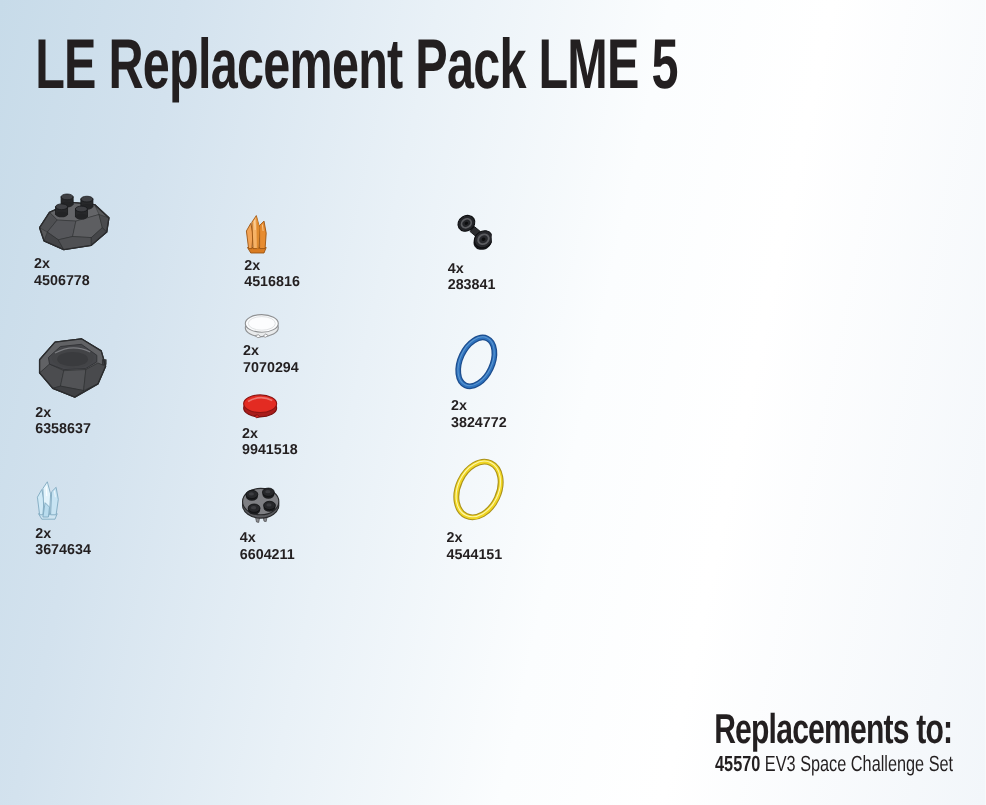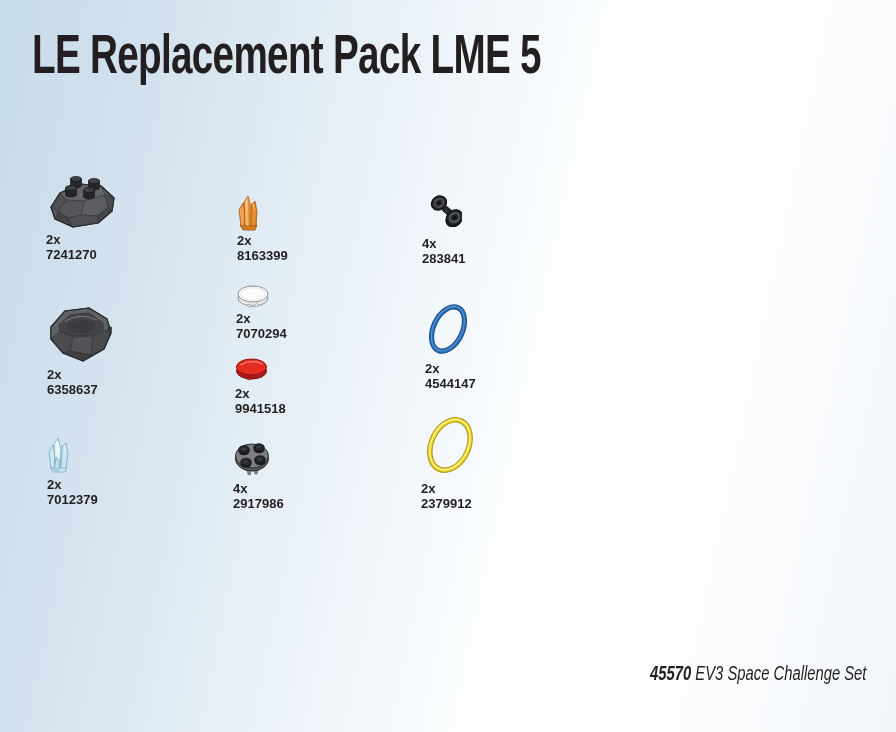--- a/index.html
+++ b/index.html
@@ -1,29 +1,29 @@
 <!DOCTYPE html>
 <html><head>
 <meta charset="utf-8">
 <style>
   html,body{margin:0;padding:0;}
   body{
     width:896px;height:732px;position:relative;overflow:hidden;
     background:linear-gradient(102deg,#c7dbe9 0%,#d3e2ee 16%,#e9f1f7 38%,#fbfdfe 58%,#ffffff 72%,#f2f6fa 100%);
     font-family:"Liberation Sans",sans-serif;color:#231f20;
   }
-  .title{position:absolute;left:32px;top:21px;margin:0;font-size:56px;font-weight:bold;white-space:nowrap;}
+  .title{position:absolute;left:32px;top:21px;margin:0;font-size:64px;font-weight:bold;white-space:nowrap;}
   .title-squish{display:inline-block;transform:scaleX(.69);transform-origin:0 50%;letter-spacing:-1px;}
-  .part{position:absolute;margin-left:15px;}
+  .part{position:absolute;}
   .part svg{display:block;}
   .plabel{font-size:13px;font-weight:bold;line-height:15px;margin-top:3px;}
   .footer{position:absolute;right:30px;top:644px;text-align:right;}
   .f-head{font-size:38px;font-weight:bold;white-space:nowrap;line-height:38px;}
   .head-squish{display:inline-block;transform:scaleX(.72);transform-origin:100% 50%;letter-spacing:-1px;}
-  .f-sub{font-size:20px;white-space:nowrap;line-height:22px;margin-top:18px;font-style:italic;}
+  .f-sub{font-size:20px;white-space:nowrap;line-height:22px;margin-top:2px;}
   .sub-squish{display:inline-block;transform:scaleX(.74);transform-origin:100% 50%;}
   .f-sub b{font-weight:bold;}
 </style>
 </head>
 <body>
 
 <h1 class="title"><span class="title-squish">LE Replacement Pack LME 5</span></h1>
 
 <div class="part" style="left:31px;top:171px">
   <svg width="74" height="58" viewBox="0 0 74 58">
@@ -47,21 +47,21 @@
       <rect x="19.5" y="17" width="11" height="7" fill="#27282a" stroke="#18191b" stroke-width=".7"></rect>
       <ellipse cx="25" cy="24" rx="5.5" ry="2.6" fill="#232426"></ellipse>
       <ellipse cx="25" cy="17" rx="5.5" ry="2.6" fill="#3f4044" stroke="#18191b" stroke-width=".7"></ellipse>
       <rect x="37.5" y="19" width="11" height="7" fill="#27282a" stroke="#18191b" stroke-width=".7"></rect>
       <ellipse cx="43" cy="26" rx="5.5" ry="2.6" fill="#232426"></ellipse>
       <ellipse cx="43" cy="19" rx="5.5" ry="2.6" fill="#3f4044" stroke="#18191b" stroke-width=".7"></ellipse>
     </g>
   </svg>
   <div class="plabel">
     <div>2x</div>
-    <div>7241270</div>
+    <div>4506778</div>
   </div>
 </div>
 
 <div class="part" style="left:32px;top:297px">
   <svg width="72" height="68" viewBox="0 0 72 68">
     <path d="M4,30 L18,14 L42,11 L60,22 L64,36 L57,52 L36,64 L16,56 L4,42 Z" fill="#57585a" stroke="#2b2c2e" stroke-width="1.2" stroke-linejoin="round"></path>
     <path d="M4,30 L18,14 L42,11 L60,22 L64,36 L57,33 L46,39 L26,40 L13,34 L4,42 Z" fill="#616265" stroke="rgba(25,26,28,.5)" stroke-width=".6"></path>
     <path d="M4,42 L13,34 L26,40 L23,54 L16,56 Z" fill="#4b4c4f" stroke="rgba(25,26,28,.5)" stroke-width=".6"></path>
     <path d="M26,40 L46,39 L44,58 L23,54 Z" fill="#525356" stroke="rgba(25,26,28,.5)" stroke-width=".6"></path>
     <path d="M46,39 L57,33 L64,36 L57,52 L44,58 Z" fill="#494a4d" stroke="rgba(25,26,28,.5)" stroke-width=".6"></path>
@@ -84,37 +84,37 @@
     <path d="M3,30 L20,30 L18,35 L6,35 Z" fill="#cfe5f2" stroke="#7ea8bf" stroke-width=".8" stroke-linejoin="round"></path>
     <path d="M4,31 L2,15 L6,8 L8,18 L7,31 Z" fill="#cfe9f6" stroke="#7ea8bf" stroke-width=".8" stroke-linejoin="round"></path>
     <path d="M14,31 L15,10 L19,6 L21,17 L19,31 Z" fill="#c8e4f3" stroke="#7ea8bf" stroke-width=".8" stroke-linejoin="round"></path>
     <path d="M8,31 L7,7 L11,1 L14,12 L13,31 Z" fill="#e2f3fb" stroke="#7ea8bf" stroke-width=".8" stroke-linejoin="round"></path>
     <path d="M7,33 L9,20 L13,24 L12,33 Z" fill="#b9dcee" stroke="#7ea8bf" stroke-width=".8" stroke-linejoin="round"></path>
     <path d="M10,5 L10.5,14" stroke="#ffffff" stroke-width="1" opacity=".85"></path>
     <path d="M17.5,9 L18.3,15" stroke="#ffffff" stroke-width=".8" opacity=".8"></path>
   </svg>
   <div class="plabel" style="margin-top:4px">
     <div>2x</div>
-    <div>7012379</div>
+    <div>3674634</div>
   </div>
 </div>
 
 <div class="part" style="left:222px;top:194px">
   <svg width="22" height="37" viewBox="0 0 22 37">
     <path d="M3,31 L20,31 L18,36 L6,36 Z" fill="#d97c22" stroke="#9a520f" stroke-width=".8" stroke-linejoin="round"></path>
     <path d="M4,32 L2,16 L6,9 L8,19 L7,32 Z" fill="#f2a355" stroke="#9a520f" stroke-width=".8" stroke-linejoin="round"></path>
     <path d="M14,32 L14,11 L18,7 L20,18 L19,32 Z" fill="#e78c30" stroke="#9a520f" stroke-width=".8" stroke-linejoin="round"></path>
     <path d="M8,32 L7,8 L11,2 L14,13 L13,32 Z" fill="#f6b266" stroke="#9a520f" stroke-width=".8" stroke-linejoin="round"></path>
     <path d="M11,2 L14,13 L13,32 L11.5,32 Z" fill="#e08a2e" stroke="none"></path>
     <path d="M9.5,6 L10,15" stroke="#fbd8ab" stroke-width="1" opacity=".9"></path>
     <path d="M16.5,10 L17.2,16" stroke="#fbd8ab" stroke-width=".8" opacity=".85"></path>
   </svg>
   <div class="plabel" style="margin-top:2px">
     <div>2x</div>
-    <div>8163399</div>
+    <div>4516816</div>
   </div>
 </div>
 
 <div class="part" style="left:221px;top:284px">
   <svg width="34" height="25" viewBox="0 0 34 25">
     <ellipse cx="17" cy="14" rx="15" ry="8" fill="#e9ebec" stroke="#8f9193" stroke-width="1"></ellipse>
     <path d="M11,21.2 l2.4,1.8 l2.6,-0.6 l-2,-2.2 Z" fill="#fcfdfe" stroke="#8f9193" stroke-width=".8" stroke-linejoin="round"></path>
     <path d="M18,21.8 l2.4,0.8 l2.4,-1.5 l-2.2,-1.5 Z" fill="#fcfdfe" stroke="#8f9193" stroke-width=".8" stroke-linejoin="round"></path>
     <ellipse cx="17" cy="10" rx="15" ry="8" fill="#fcfdfe" stroke="#8f9193" stroke-width="1"></ellipse>
     <ellipse cx="17" cy="10" rx="12.3" ry="6.2" fill="none" stroke="#dcdedf" stroke-width=".8"></ellipse>
@@ -154,21 +154,21 @@
       <ellipse cx="13" cy="26" rx="5.4" ry="3.8" fill="#1b1c1e"></ellipse>
       <ellipse cx="13" cy="24" rx="5.4" ry="3.8" fill="#26272a" stroke="#0d0e0f" stroke-width=".7"></ellipse>
       <ellipse cx="12.5" cy="23.5" rx="2.4" ry="1.5" fill="#3c3d41"></ellipse>
       <ellipse cx="27" cy="23.5" rx="5.4" ry="3.8" fill="#1b1c1e"></ellipse>
       <ellipse cx="27" cy="21.5" rx="5.4" ry="3.8" fill="#26272a" stroke="#0d0e0f" stroke-width=".7"></ellipse>
       <ellipse cx="26.5" cy="21" rx="2.4" ry="1.5" fill="#3c3d41"></ellipse>
     </g>
   </svg>
   <div class="plabel" style="margin-top:4px">
     <div>4x</div>
-    <div>2917986</div>
+    <div>6604211</div>
   </div>
 </div>
 
 <div class="part" style="left:407px;top:193px">
   <svg width="40" height="34" viewBox="0 0 40 34">
     <line x1="20" y1="13" x2="30" y2="22" stroke="#3a3b3e" stroke-width="4.5"></line>
     <g transform="rotate(40 25 17.5)">
       <rect x="21.5" y="14.5" width="7" height="6" fill="#2c2d30" stroke="#141517" stroke-width=".8"></rect>
     </g>
     <g transform="rotate(-32 17 10)">
@@ -192,33 +192,34 @@
 <div class="part" style="left:410px;top:301px">
   <svg width="46" height="57" viewBox="0 0 46 57">
     <g transform="rotate(25 23 28)">
       <ellipse cx="23" cy="28" rx="14.5" ry="23.5" fill="none" stroke="#1d4d8d" stroke-width="5.2"></ellipse>
       <ellipse cx="23" cy="28" rx="14.5" ry="23.5" fill="none" stroke="#2e73bf" stroke-width="3"></ellipse>
       <ellipse cx="22.6" cy="27.6" rx="14.5" ry="23.5" fill="none" stroke="#5e97cf" stroke-width=".9"></ellipse>
     </g>
   </svg>
   <div class="plabel" style="margin-top:3px">
     <div>2x</div>
-    <div>4544147</div>
+    <div>3824772</div>
   </div>
 </div>
 
 <div class="part" style="left:406px;top:413px">
   <svg width="58" height="64" viewBox="0 0 58 64">
     <g transform="rotate(25 29 32)">
       <ellipse cx="29" cy="32" rx="18.5" ry="26.5" fill="none" stroke="#ab921b" stroke-width="5.4"></ellipse>
       <ellipse cx="29" cy="32" rx="18.5" ry="26.5" fill="none" stroke="#f1d722" stroke-width="3.4"></ellipse>
       <ellipse cx="28.6" cy="31.6" rx="18.5" ry="26.5" fill="none" stroke="#fdf6b0" stroke-width="1"></ellipse>
     </g>
   </svg>
   <div class="plabel" style="margin-top:4px">
     <div>2x</div>
-    <div>2379912</div>
+    <div>4544151</div>
   </div>
 </div>
 
 <div class="footer">
+  <div class="f-head"><span class="head-squish">Replacements to:</span></div>
   <div class="f-sub"><span class="sub-squish"><b>45570</b> <span>EV3 Space Challenge Set</span></span></div>
 </div>
 
 </body></html>

